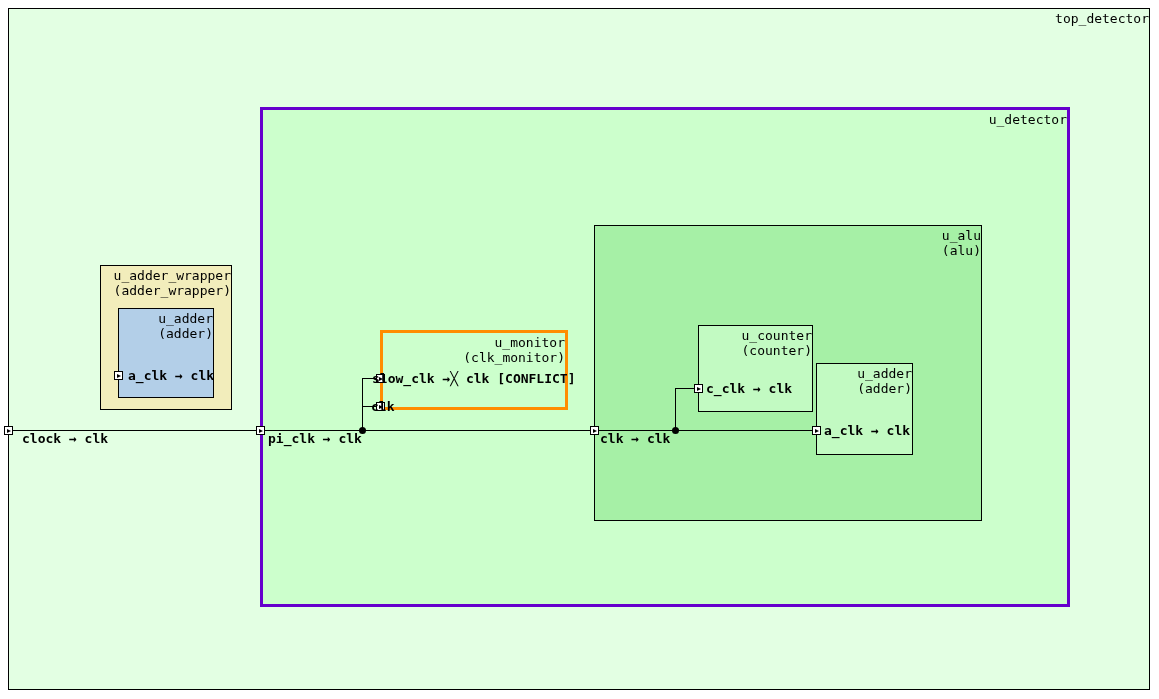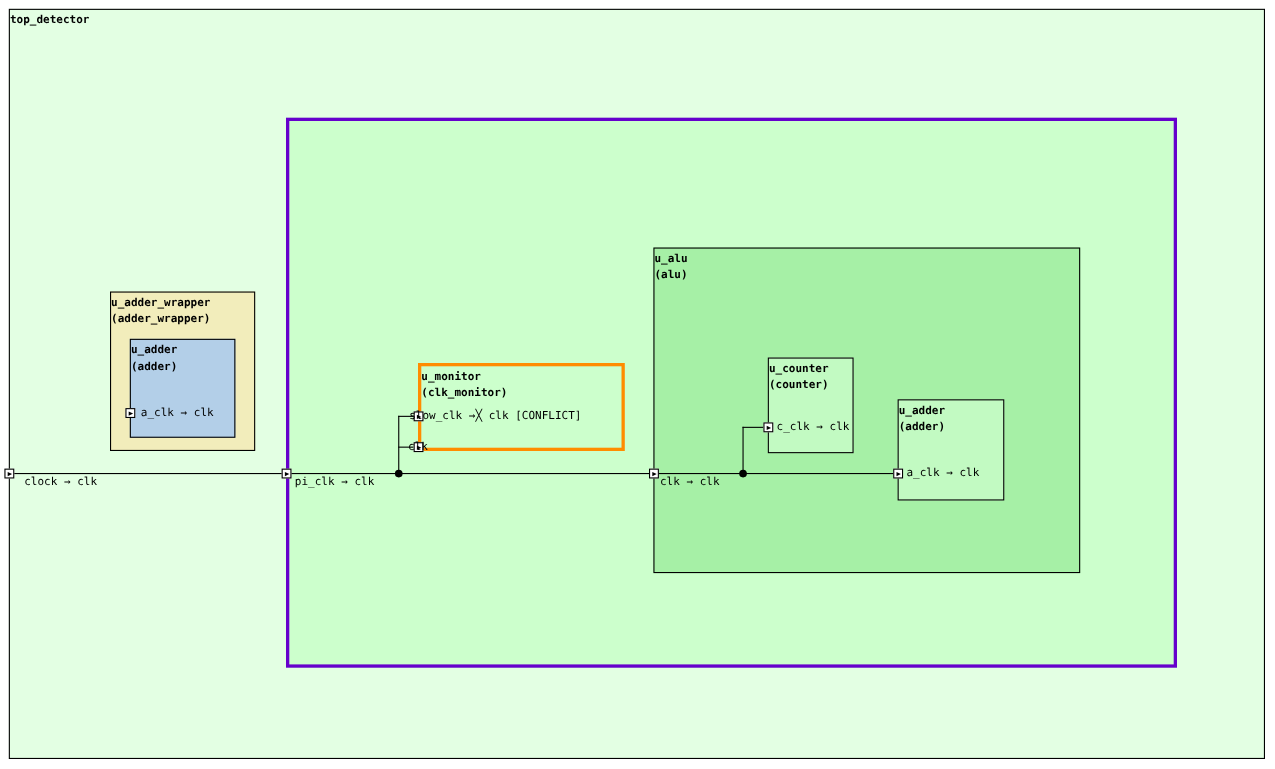--- a/index.html
+++ b/index.html
@@ -9,25 +9,25 @@
     font-family:"DejaVu Sans Mono","Liberation Mono",monospace;
     color:#000;
   }
   .box{position:absolute;border:1px solid #000;box-sizing:border-box;}
   .b-top{left:8px;top:8px;width:1142px;height:682px;background:var(--top-fill);}
   .b-wrap{left:100px;top:265px;width:132px;height:145px;background:var(--wrapper-fill);}
   .b-wrap-adder{left:118px;top:308px;width:96px;height:90px;background:var(--wrapper-adder-fill);}
   .b-det{left:260px;top:107px;width:810px;height:500px;background:var(--detector-fill);border:3px solid var(--detector-border);}
   .b-mon{left:380px;top:330px;width:188px;height:80px;background:var(--monitor-fill);border:3px solid var(--monitor-border);}
   .b-alu{left:594px;top:225px;width:388px;height:296px;background:var(--alu-fill);}
-  .b-cnt{left:698px;top:325px;width:78px;height:87px;background:var(--counter-fill);}
+  .b-cnt{left:698px;top:325px;width:115px;height:87px;background:var(--counter-fill);}
   .b-alu-adder{left:816px;top:363px;width:97px;height:92px;background:var(--counter-fill);}
 
-  .bt{position:absolute;left:0;right:0;text-align:left;font-weight:bold;
-      font-size:10px;line-height:15px;white-space:pre;}
+  .bt{position:absolute;left:0;right:0;text-align:right;font-weight:normal;
+      font-size:13px;line-height:15px;white-space:pre;}
   .l1{top:2px}.l2{top:17px}
 
   .wire{position:absolute;background:var(--wire-color,#000);}
   .w-trunk{left:12px;top:430px;width:800px;height:1px;}
   .w-v1{left:362px;top:378px;width:1px;height:53px;}
   .w-s1{left:362px;top:378px;width:14px;height:1px;}
   .w-s2{left:362px;top:406px;width:14px;height:1px;}
   .w-v2{left:675px;top:388px;width:1px;height:43px;}
   .w-s3{left:675px;top:388px;width:19px;height:1px;}
 
@@ -37,21 +37,21 @@
 
   .port{position:absolute;width:9px;height:9px;background:#fff;
         border:1px solid var(--wire-color,#000);box-sizing:border-box;
         display:flex;align-items:center;justify-content:center;}
   .tri{width:0;height:0;border-left:4px solid #000;
        border-top:2px solid transparent;border-bottom:2px solid transparent;margin-left:1px;}
   .p-ext{left:4px;top:426px}.p-det{left:256px;top:426px}.p-alu{left:590px;top:426px}
   .p-wrap{left:114px;top:371px}.p-mon1{left:376px;top:374px}.p-mon2{left:376px;top:402px}
   .p-cnt{left:694px;top:384px}.p-alu-add{left:812px;top:426px}
 
-  .plabel{position:absolute;font-size:10px;line-height:11px;font-weight:normal;white-space:pre;}
+  .plabel{position:absolute;font-size:13px;line-height:11px;font-weight:bold;white-space:pre;}
   .lb-clock{left:22px;top:433px}
   .lb-pi{left:268px;top:433px}
   .lb-clk{left:600px;top:433px}
   .lb-wrap{left:128px;top:370px}
   .lb-mon1{left:372px;top:373px}
   .lb-mon2{left:371px;top:401px}
   .lb-cnt{left:706px;top:383px}
   .lb-alu-add{left:824px;top:425px}
 </style>
 </head>
@@ -67,20 +67,21 @@
     <div class="bt l1">u_adder_wrapper</div>
     <div class="bt l2">(adder_wrapper)</div>
   </div>
 
   <div class="box b-wrap-adder">
     <div class="bt l1">u_adder</div>
     <div class="bt l2">(adder)</div>
   </div>
 
   <div class="box b-det">
+    <div class="bt l1">u_detector</div>
   </div>
 
   <div class="box b-mon">
     <div class="bt l1">u_monitor</div>
     <div class="bt l2">(clk_monitor)</div>
   </div>
 
   <div class="box b-alu">
     <div class="bt l1">u_alu</div>
     <div class="bt l2">(alu)</div>

